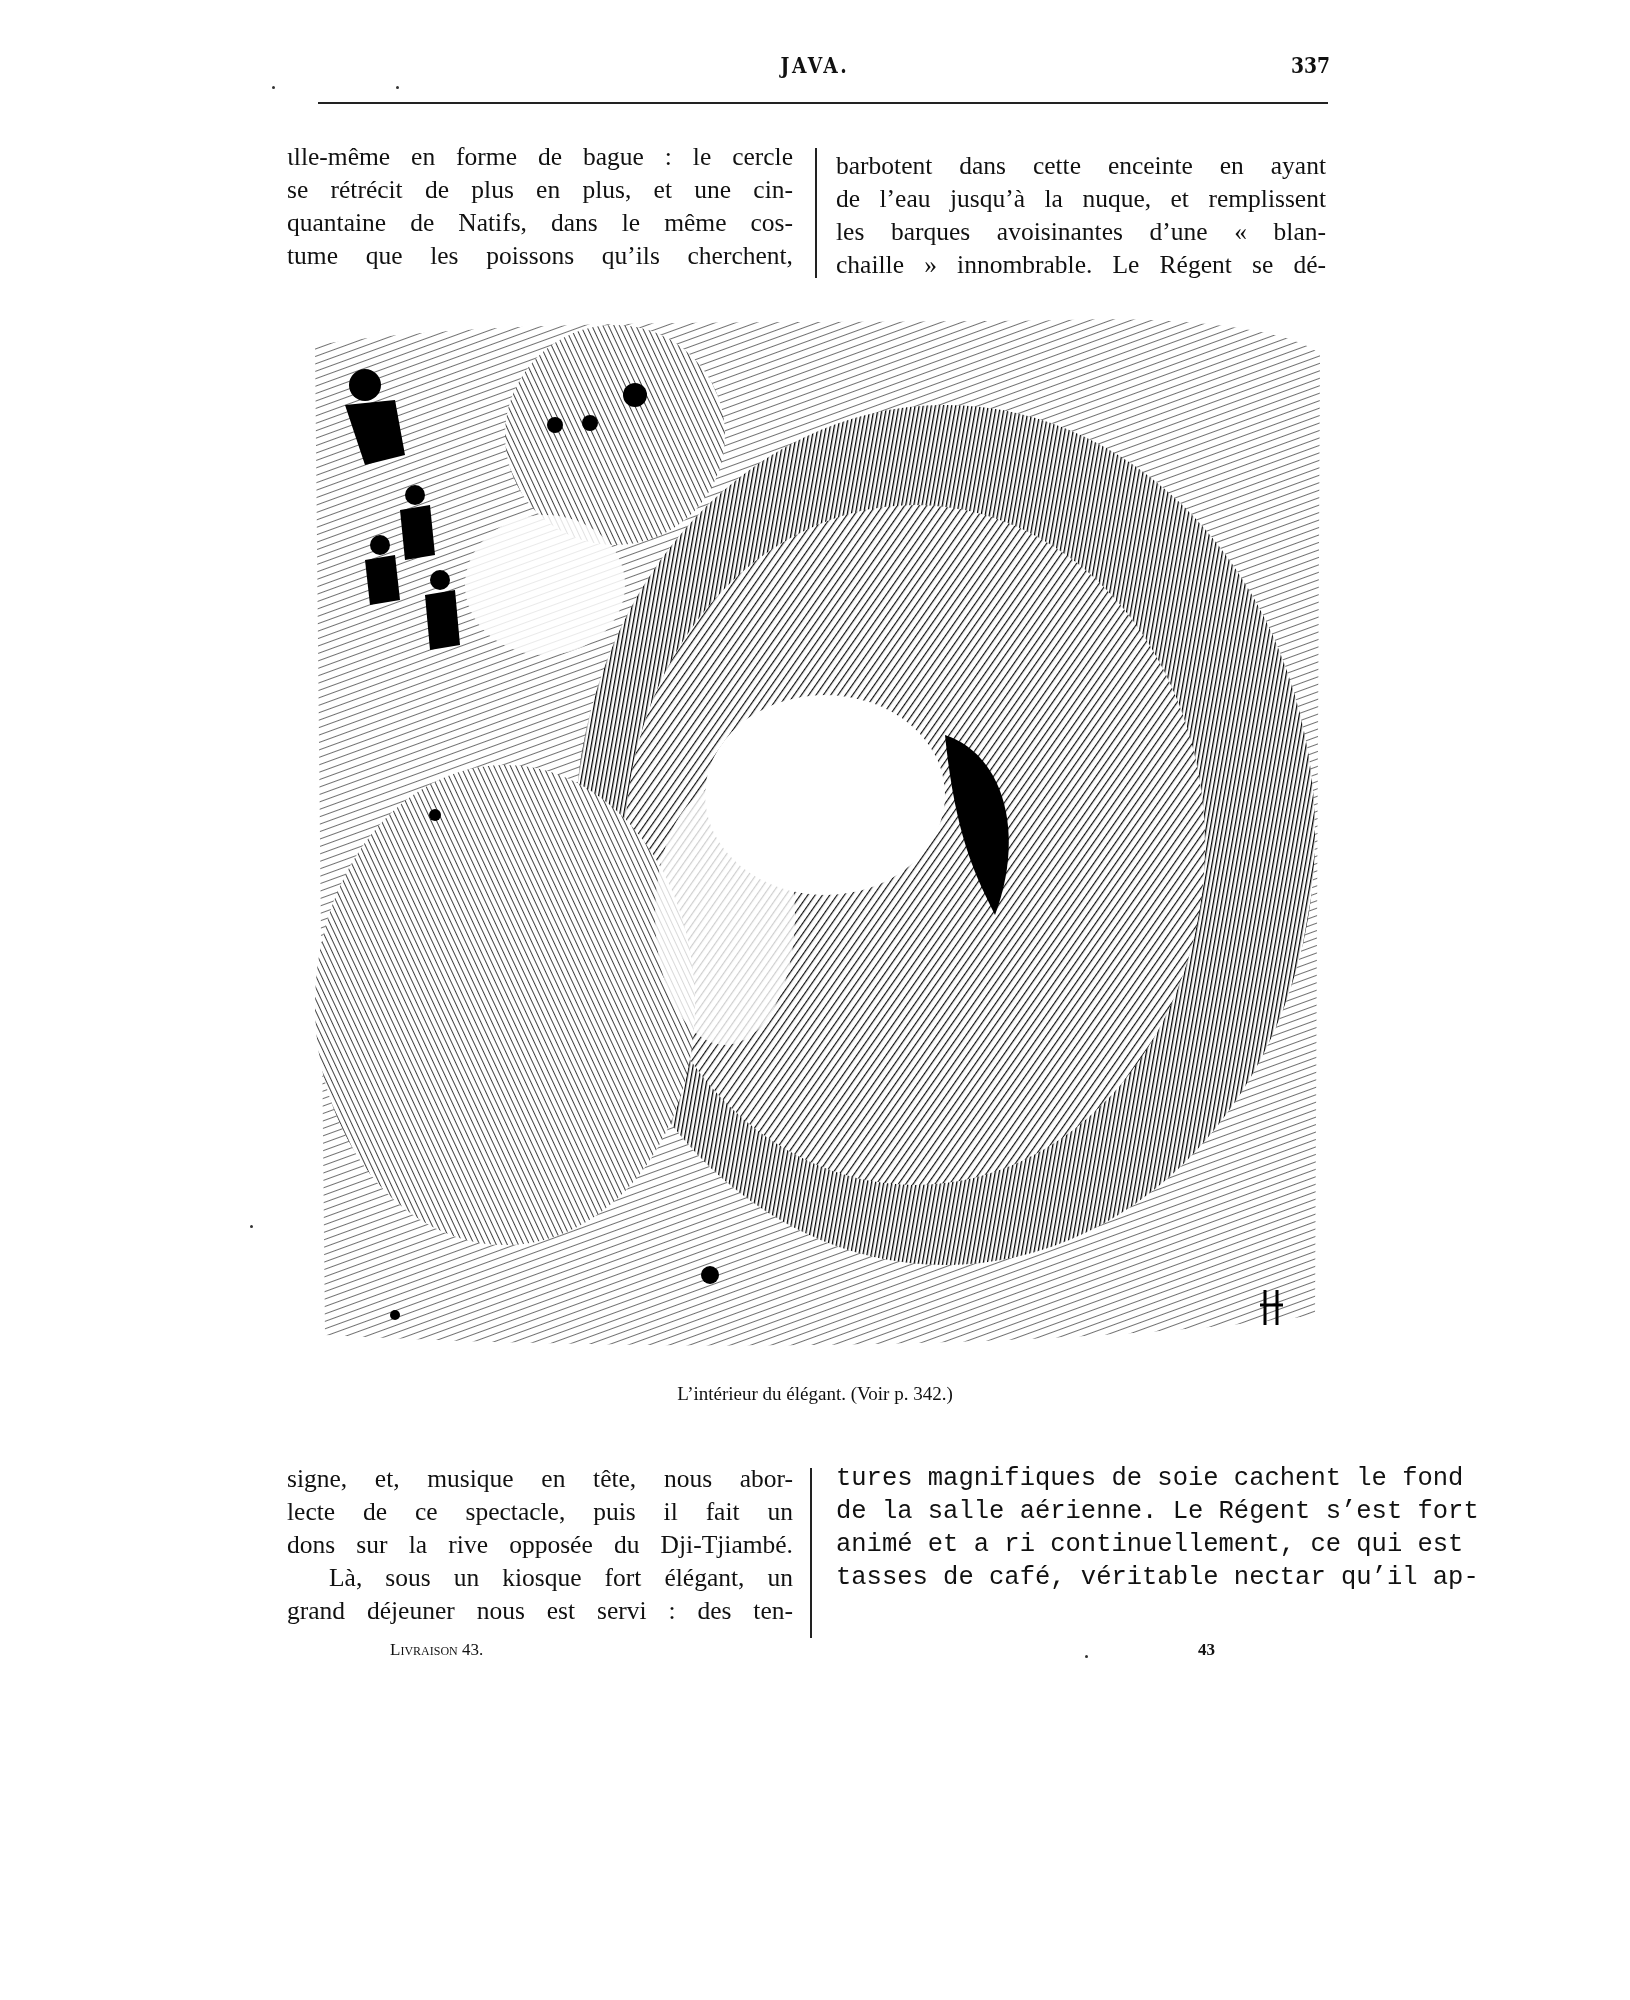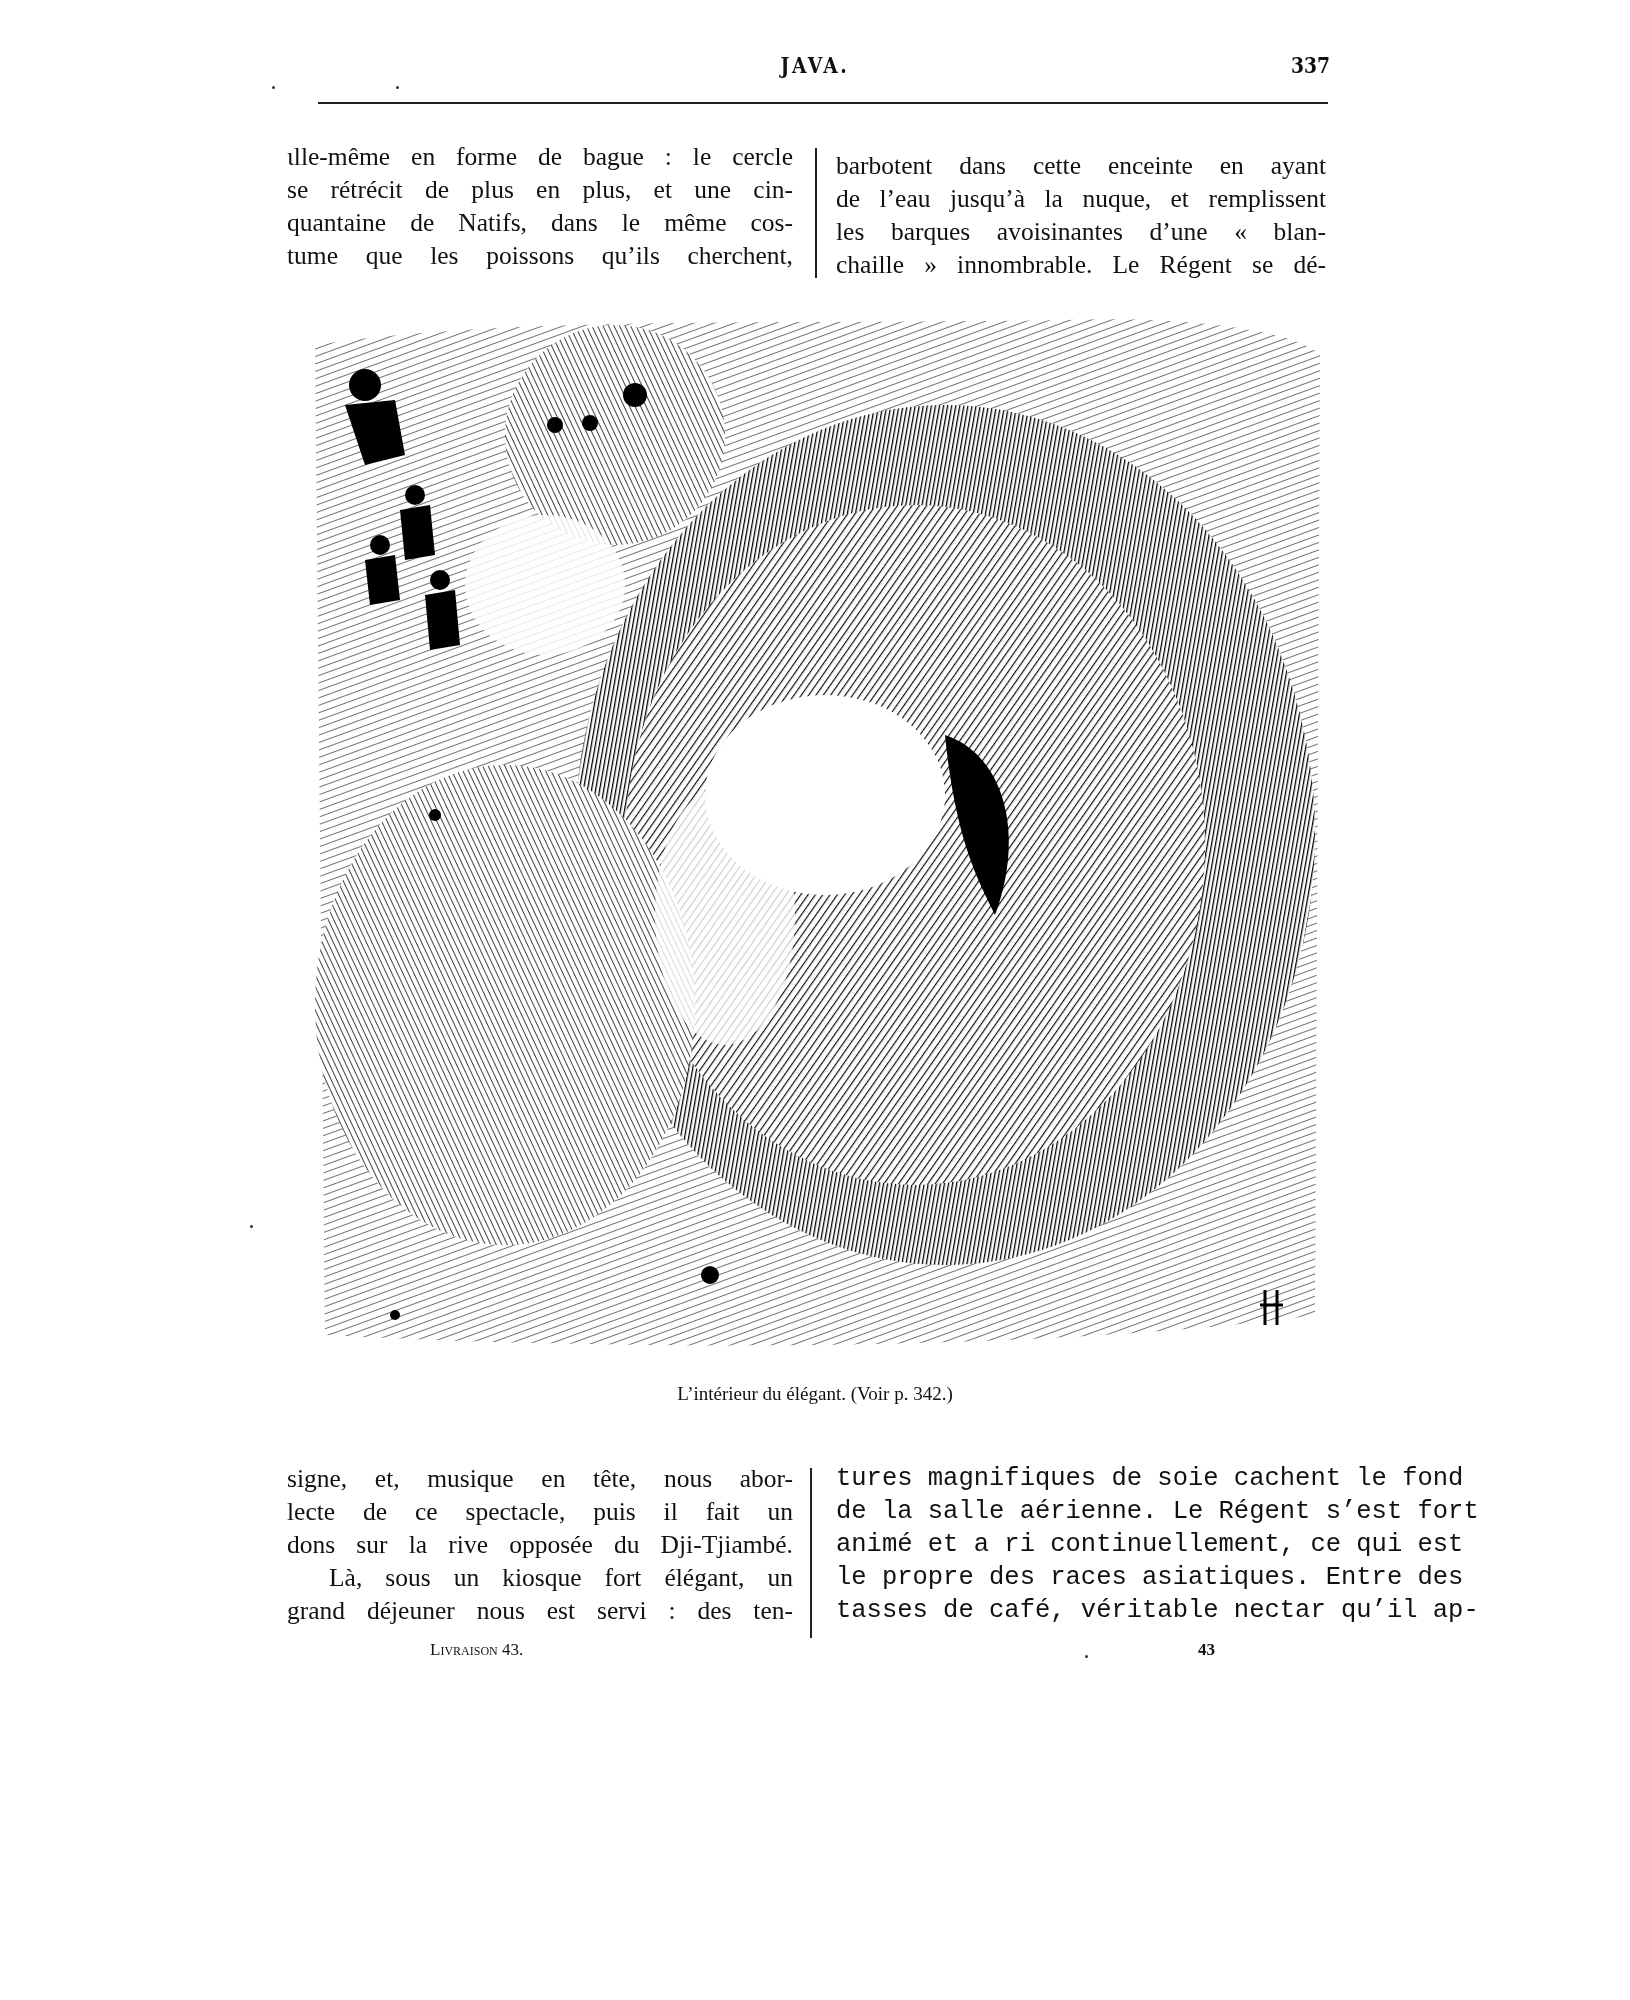--- a/index.html
+++ b/index.html
@@ -14,21 +14,21 @@
     .head-rule { position: absolute; top: 102px; left: 318px; width: 1010px; height: 0;
                  border-top: 2px solid #222; }
     .col { position: absolute; font-size: 25.5px; line-height: 33px; text-align: justify; }
     .line { display: block; text-align-last: justify; white-space: nowrap; }
     .col-rule { position: absolute; width: 0; border-left: 2px solid #222; }
     .illustration { position: absolute; left: 305px; top: 315px; width: 1020px; height: 1040px; }
     .caption { position: absolute; top: 1383px; left: 0; width: 1630px; text-align: center;
                font-size: 19px; }
     .caption .it { }
     .sig { position: absolute; font-size: 17px; }
-    .sc { font-variant: small-caps; margin-left: 40px; }
+    .sc { font-variant: small-caps; }
     .stray { position: absolute; width: 3px; height: 3px; background: #333; border-radius: 50%; }
   </style>
 </head>
 <body>
 
 <div class="running-head">
   <div class="rh-title">JAVA.</div>
   <div class="rh-page">337</div>
 </div>
 <div class="head-rule"></div>
@@ -115,21 +115,20 @@
   <span class="line">lecte de ce spectacle, puis il fait un</span>
   <span class="line">dons sur la rive opposée du Dji-Tjiambé.</span>
   <span class="line" style="padding-left:42px;">Là, sous un kiosque fort élégant, un</span>
   <span class="line">grand déjeuner nous est servi : des ten-</span>
 </div>
 <div class="col-rule" style="left:810px; top:1468px; height:170px;"></div>
 <div class="col" style="left:836px; top:1462px; width:490px;font-family:Liberation Mono, monospace;">
   <span class="line">tures magnifiques de soie cachent le fond</span>
   <span class="line">de la salle aérienne. Le Régent s’est fort</span>
   <span class="line">animé et a ri continuellement, ce qui est</span>
-  <span class="line">le propre des races asiatiques. Entre des</span>
   <span class="line">tasses de café, véritable nectar qu’il ap-</span>
 </div>
 
 <div class="sig" style="left:390px; top:1640px;">
   <span class="sc">Livraison</span>
   <span>43.</span>
 </div>
 <div class="sig" style="left:1198px; top:1640px; font-weight:bold;text-align:center;">43</div>
 
 <div class="stray" style="left:272px; top:86px;"></div>

